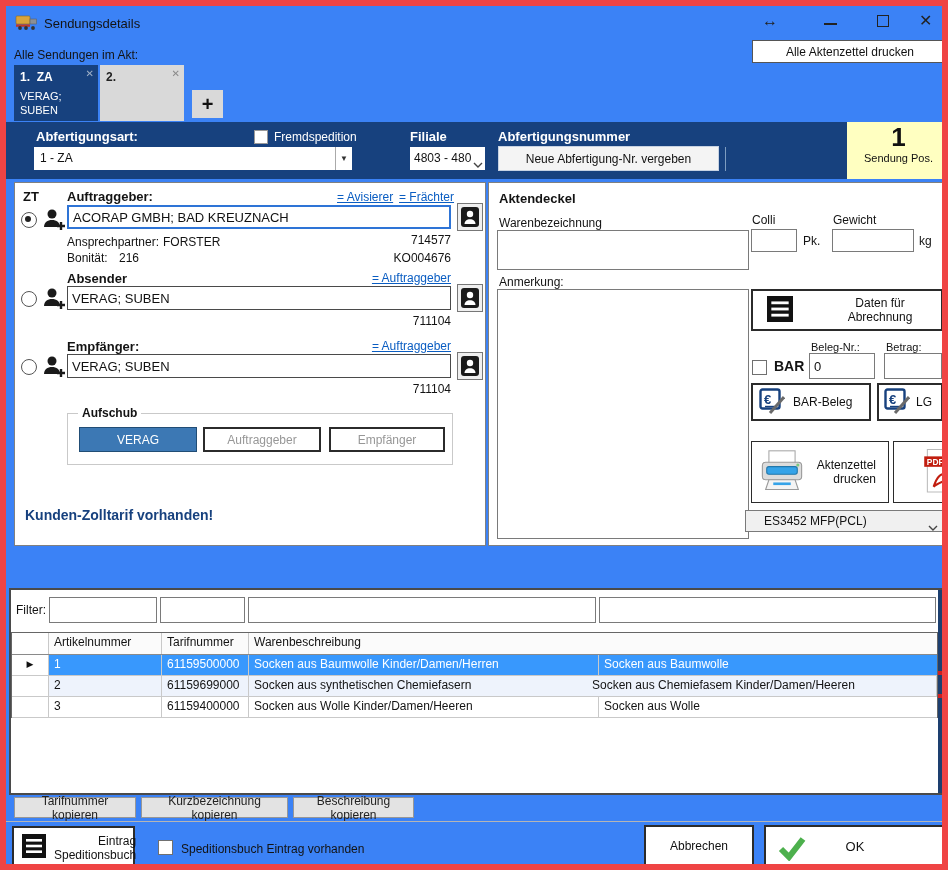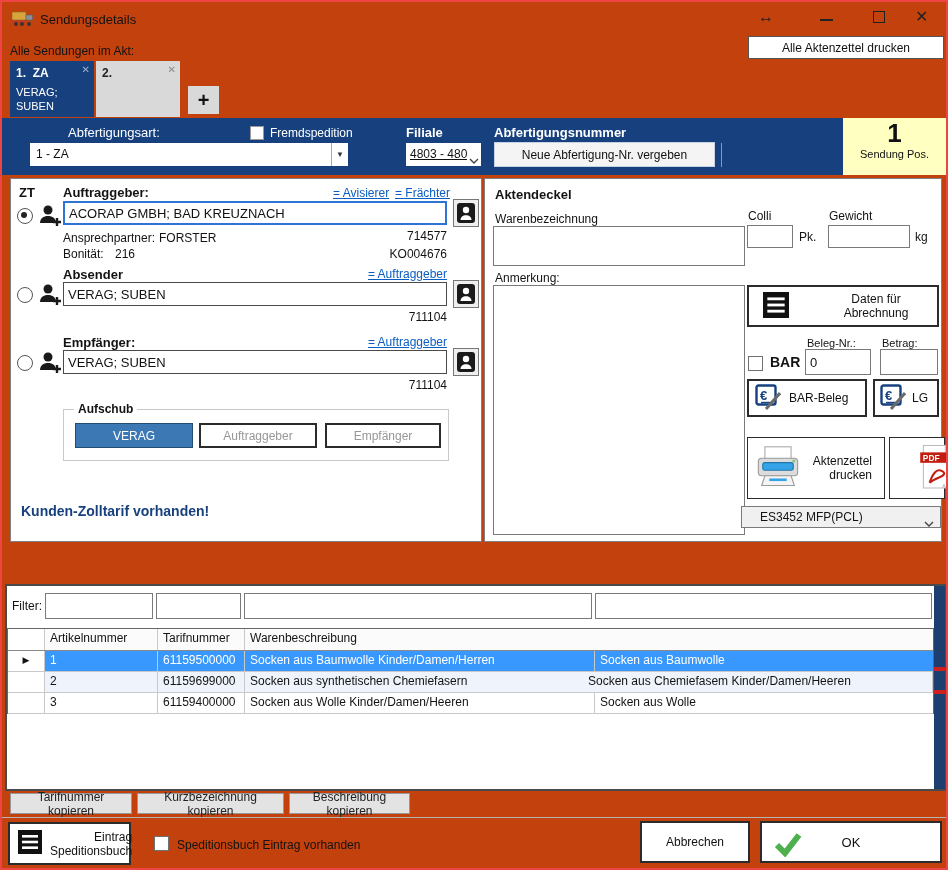--- a/index.html
+++ b/index.html
@@ -1,17 +1,17 @@
 <!DOCTYPE html>
 <html><head>
 <meta charset="utf-8">
 <style>
   html,body{margin:0;padding:0;background:#fff;}
-  .win{position:relative;width:948px;height:870px;box-sizing:border-box;border:2px solid #ef4444;
-       background:#c2410c;font-family:"Liberation Sans",sans-serif;color:#131313;overflow:hidden;}
+  .win{position:relative;width:948px;height:870px;box-sizing:border-box;border:6px solid #ef4444;
+       background:#3b82f6;font-family:"Liberation Sans",sans-serif;color:#131313;overflow:hidden;}
   .ab{position:absolute;box-sizing:border-box;}
   .b{font-weight:bold;}
   .f12{font-size:12px;} .f13{font-size:13px;} .f11{font-size:11px;}
   .lnk{color:#0a5dc2;text-decoration:underline;font-size:12px;cursor:pointer;white-space:nowrap;}
   .inp{position:absolute;box-sizing:border-box;border:1px solid #4a4a4a;background:#fff;
        font:13px "Liberation Sans",sans-serif;padding:1px 4px;color:#111;}
   .ta{resize:none;}
   .wbtn{position:absolute;box-sizing:border-box;background:#fff;border:2px solid #2b2b2b;
         display:flex;align-items:center;justify-content:center;font-size:12px;cursor:pointer;color:#111;}
   .gbtn{position:absolute;box-sizing:border-box;background:#e3e3e3;border:1px solid #979797;
@@ -65,31 +65,31 @@
     <span class="ab f11" style="left:6px;top:25px;">VERAG;</span>
     <span class="ab f11" style="left:6px;top:39px;">SUBEN</span>
   </div>
   <div class="ab" style="left:94px;top:59px;width:84px;height:56px;background:#d9d9d9;">
     <span class="ab b f12" style="left:6px;top:5px;color:#222;">2.</span>
     <span class="ab" style="right:4px;top:3px;font-size:10px;color:#8a8a8a;">✕</span>
   </div>
   <div class="ab" style="left:186px;top:84px;width:31px;height:28px;background:#d9d9d9;display:flex;align-items:center;justify-content:center;font-size:20px;font-weight:bold;color:#111;">+</div>
 
   <div class="ab navy" style="left:0;top:116px;width:944px;height:57px;">
-    <span class="ab f13" style="left:30px;top:7px;font-weight:400;margin-left:36px;">Abfertigungsart:</span>
+    <span class="ab f13" style="left:30px;top:7px;font-weight:700;">Abfertigungsart:</span>
     <div class="ab" style="left:28px;top:25px;width:318px;height:23px;background:#fff;color:#111;">
       <span class="ab f12" style="left:6px;top:4px;">1 - ZA</span>
       <span class="ab" style="right:0;top:0;width:17px;height:23px;border-left:1px solid #aaa;display:flex;align-items:center;justify-content:center;font-size:8px;color:#333;">▼</span>
     </div>
     <span class="cb" style="left:248px;top:8px;border-color:#999;"></span>
     <span class="ab f12" style="left:268px;top:8px;">Fremdspedition</span>
 
     <span class="ab f13" style="left:404px;top:7px;font-weight:600;">Filiale</span>
     <div class="ab" style="left:404px;top:25px;width:75px;height:23px;background:#fff;color:#111;overflow:hidden;">
-      <span class="ab f12 nw" style="left:4px;top:4px;text-decoration:underline;">4803 - 480</span>
+      <span class="ab f12 nw" style="left:4px;top:4px;">4803 - 480</span>
       <span class="ab" style="right:2px;top:8px;background:#fff;padding-left:2px;">
         <svg width="10" height="7" viewBox="0 0 10 7">
             <path d="M1 1l4 4 4-4" stroke="#444" fill="none" stroke-width="1.4"></path>
           </svg>
       </span>
     </div>
 
     <span class="ab f13" style="left:492px;top:7px;font-weight:600;">Abfertigungsnummer</span>
     <button class="wbtn" style="left:492px;top:24px;width:221px;height:25px;border:1px solid #c7d2e2;background:#f4f4f4;">Neue Abfertigung-Nr. vergeben</button>
     <span class="ab" style="left:719px;top:25px;width:1px;height:24px;background:#7d9cc0;"></span>

